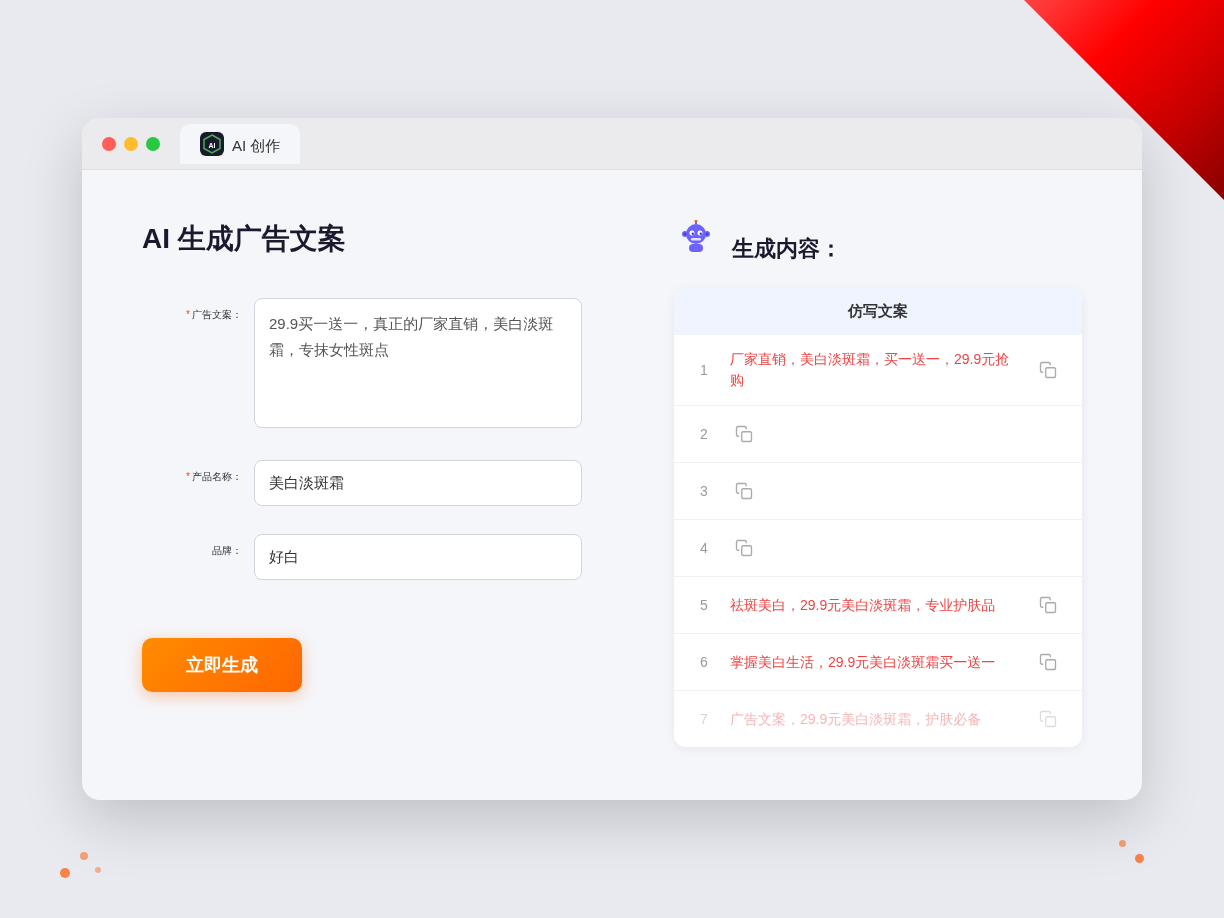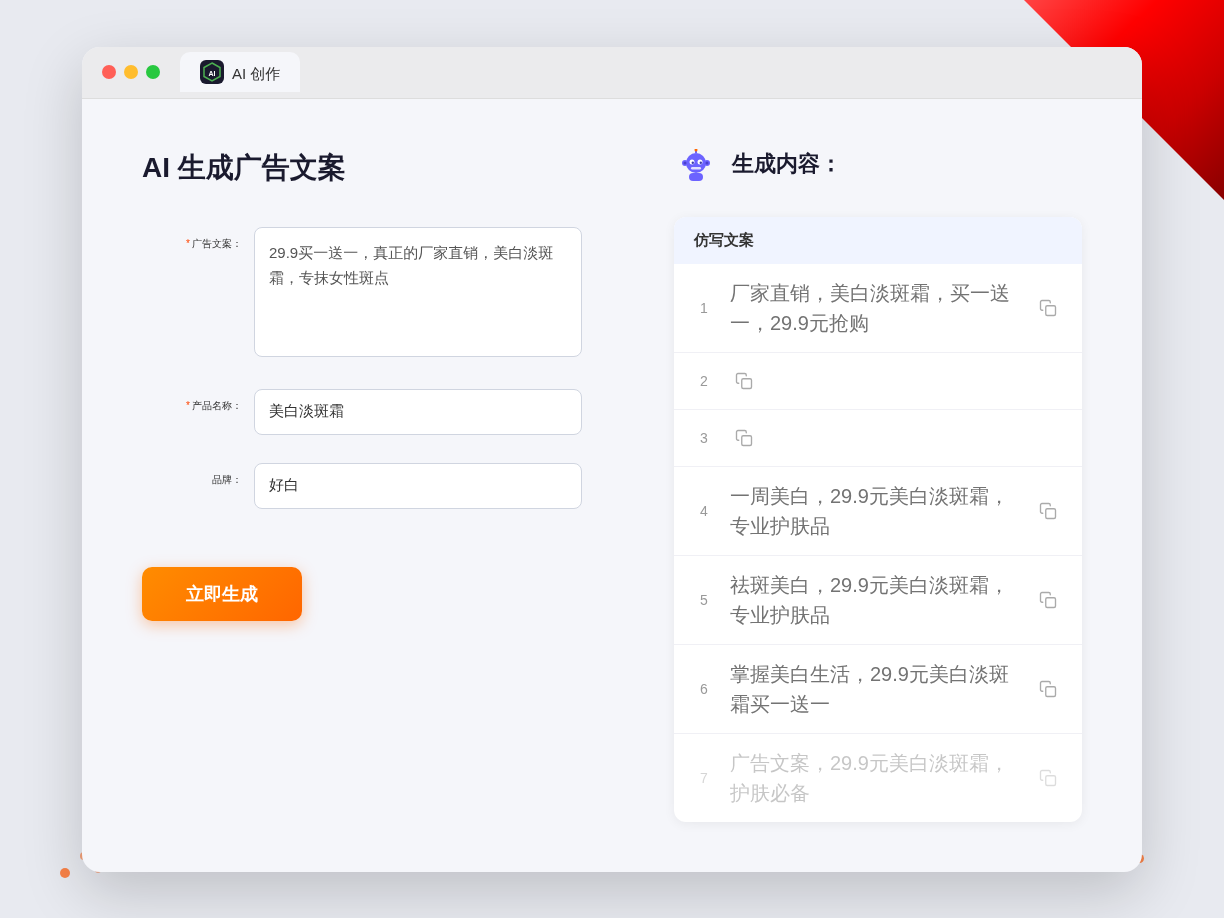--- a/index.html
+++ b/index.html
@@ -173,21 +173,21 @@
       font-family: inherit;
       box-shadow: 0 4px 15px rgba(255,102,0,0.35);
     }
 
     
     .right-panel {
       flex: 1;
     }
     .right-header {
       display: flex;
-      align-items: flex-start;
+      align-items: flex-end;
       gap: 14px;
       margin-bottom: 24px;
     }
     .robot-icon {
       width: 44px;
       height: 44px;
       flex-shrink: 0;
     }
     .right-title {
       font-size: 22px;
@@ -201,20 +201,21 @@
       border-radius: 12px;
       overflow: hidden;
       box-shadow: 0 2px 12px rgba(0,0,0,0.06);
     }
     .results-header {
       background: #f0f4ff;
       padding: 14px 20px;
       font-size: 15px;
       font-weight: 600;
       color: #333;
+      text-align: center;
     }
     .result-row {
       display: flex;
       align-items: center;
       padding: 14px 20px;
       border-bottom: 1px solid #f0f0f5;
       gap: 16px;
     }
     .result-row:last-child {
       border-bottom: none;
@@ -224,22 +225,22 @@
     }
     .result-num {
       font-size: 14px;
       color: #999;
       width: 20px;
       flex-shrink: 0;
       text-align: center;
     }
     .result-text {
       flex: 1;
-      font-size: 20px;
-      color: #737373;
+      font-size: 14px;
+      color: #ef4444;
       line-height: 1.5;
     }
     .copy-icon {
       width: 28px;
       height: 28px;
       display: flex;
       align-items: center;
       justify-content: center;
       color: #aaa;
       cursor: pointer;
@@ -373,21 +374,20 @@
       <span class="result-num">3</span>
       <div class="copy-icon" title="复制">
         <svg width="18" height="18" viewBox="0 0 24 24" fill="none" stroke="currentColor" stroke-width="1.8" stroke-linecap="round" stroke-linejoin="round">
           <rect x="9" y="9" width="13" height="13" rx="2" ry="2"></rect>
           <path d="M5 15H4a2 2 0 0 1-2-2V4a2 2 0 0 1 2-2h9a2 2 0 0 1 2 2v1"></path>
         </svg>
       </div>
     </div>
             <div class="result-row">
       <span class="result-num">4</span>
-      <span class="result-text">一周美白，29.9元美白淡斑霜，专业护肤品</span>
       <div class="copy-icon" title="复制">
         <svg width="18" height="18" viewBox="0 0 24 24" fill="none" stroke="currentColor" stroke-width="1.8" stroke-linecap="round" stroke-linejoin="round">
           <rect x="9" y="9" width="13" height="13" rx="2" ry="2"></rect>
           <path d="M5 15H4a2 2 0 0 1-2-2V4a2 2 0 0 1 2-2h9a2 2 0 0 1 2 2v1"></path>
         </svg>
       </div>
     </div>
             <div class="result-row">
       <span class="result-num">5</span>
       <span class="result-text">祛斑美白，29.9元美白淡斑霜，专业护肤品</span>

